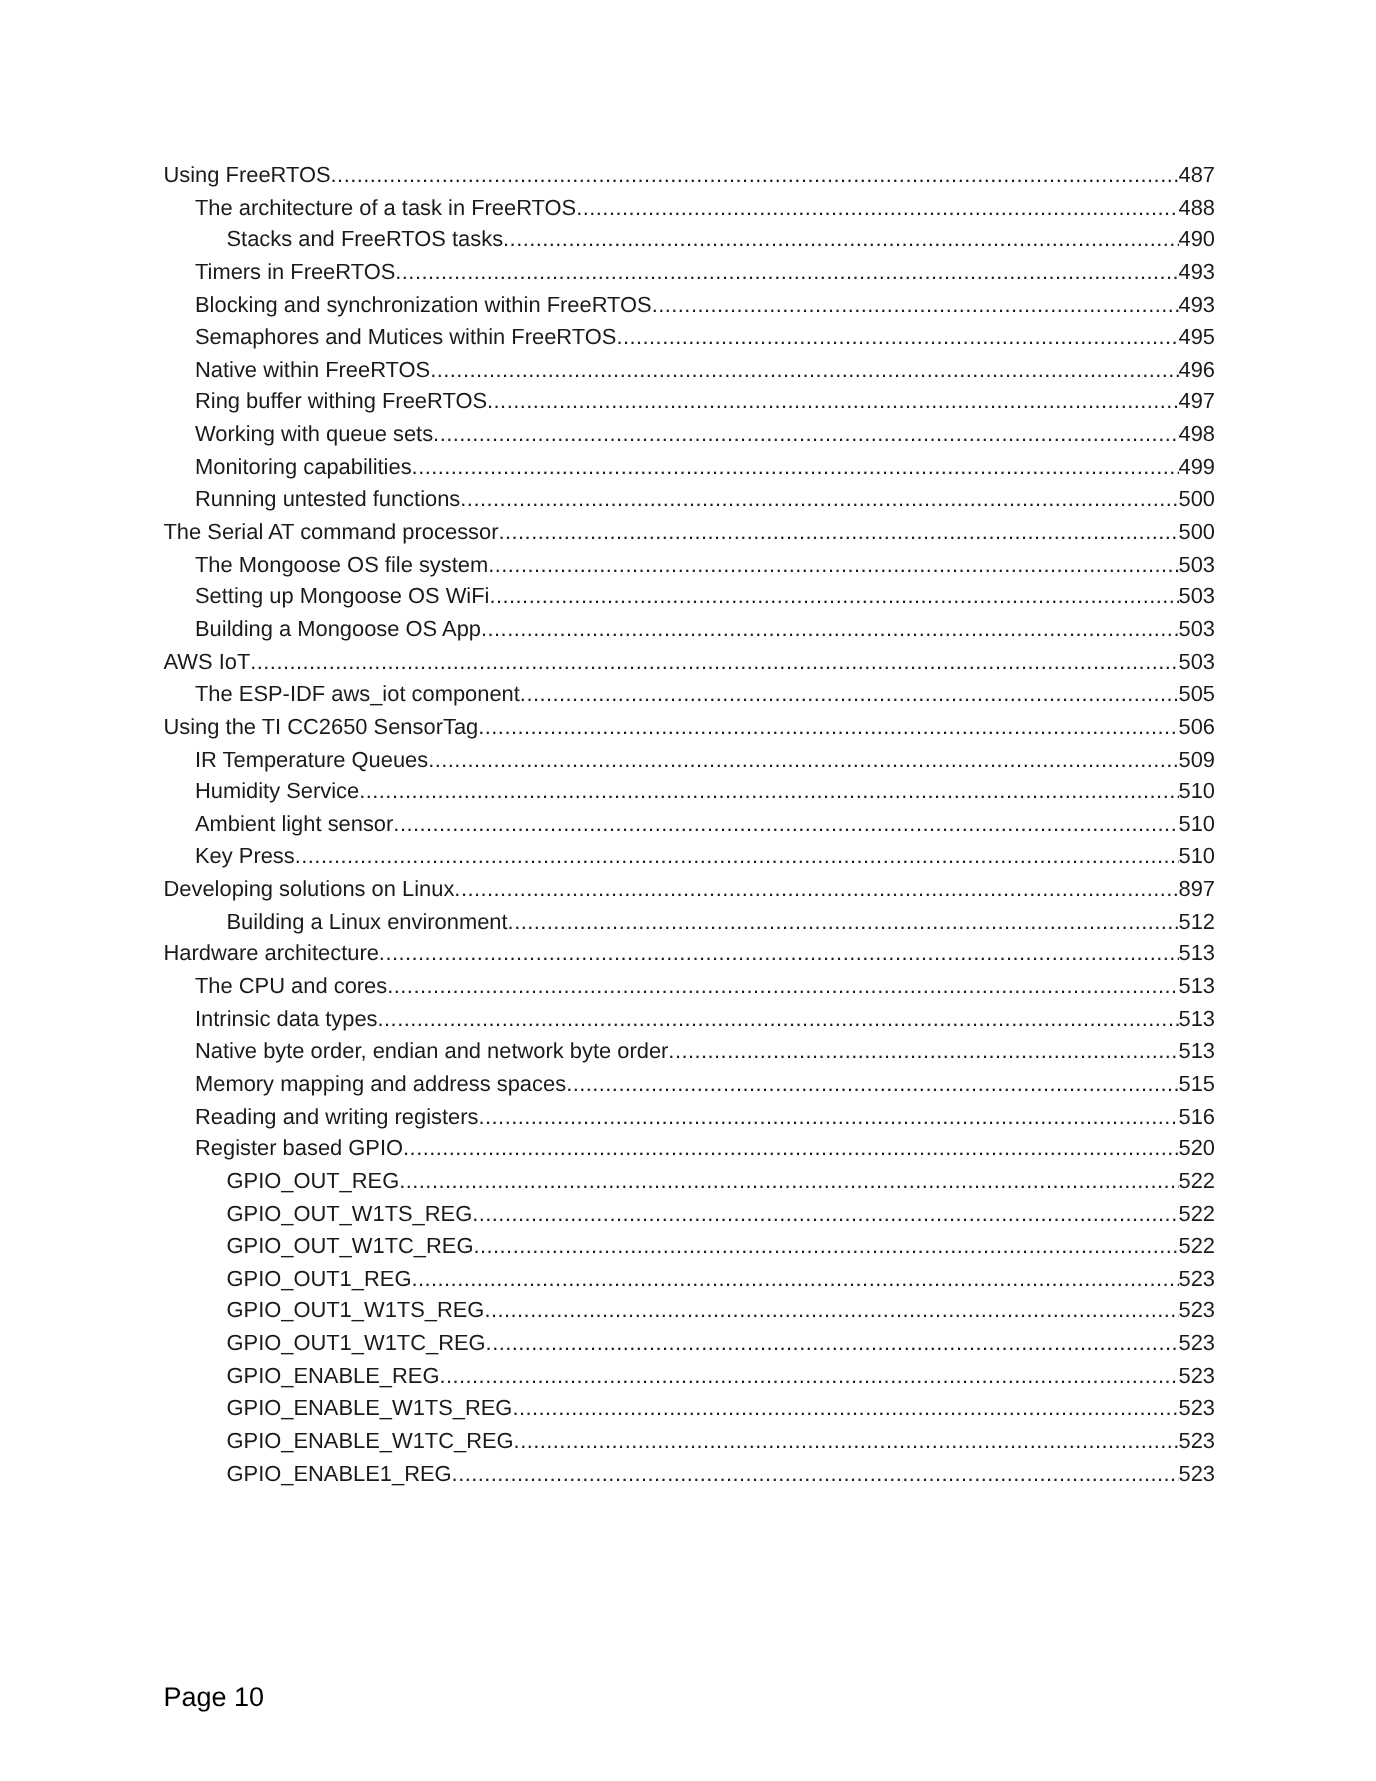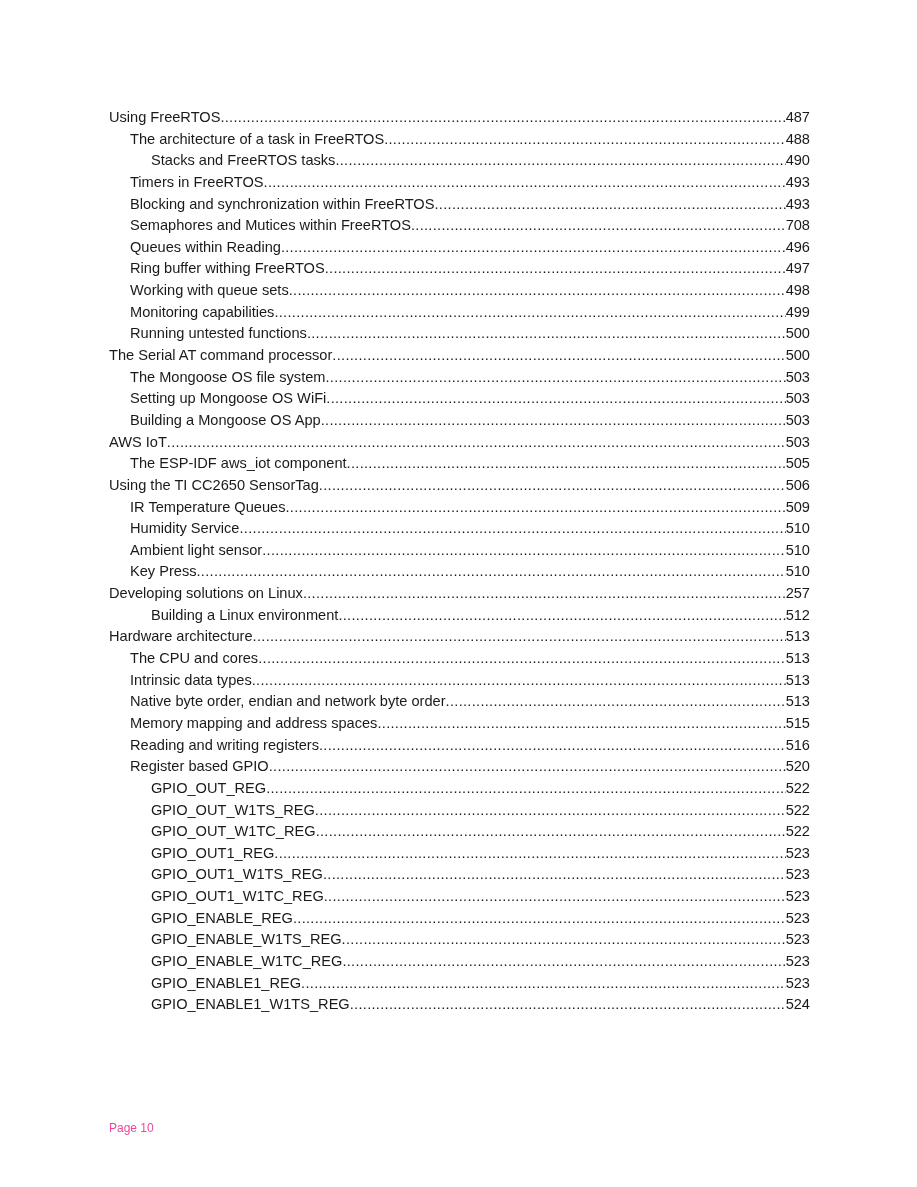--- a/index.html
+++ b/index.html
@@ -48,22 +48,22 @@
       content: "........................................................................................................................................................................................................................................................";
     }
     .toc-page {
       flex: 0 0 auto;
       text-align: right;
     }
     .footer {
       position: absolute;
       left: 109px;
       top: 1121px;
-      font-size: 12px;
-      color: #ec4899;
+      font-size: 18px;
+      color: #000000;
     }
   </style>
 </head>
 <body>
 
 <div class="toc" id="toc">
     <div class="toc-row level-0">
       <span class="toc-title">Using FreeRTOS</span>
       <span class="toc-dots"></span>
       <span class="toc-page">487</span>
@@ -84,24 +84,24 @@
       <span class="toc-page">493</span>
     </div>
     <div class="toc-row level-1">
       <span class="toc-title">Blocking and synchronization within FreeRTOS</span>
       <span class="toc-dots"></span>
       <span class="toc-page">493</span>
     </div>
     <div class="toc-row level-1">
       <span class="toc-title">Semaphores and Mutices within FreeRTOS</span>
       <span class="toc-dots"></span>
-      <span class="toc-page">708</span>
-    </div>
-    <div class="toc-row level-1">
-      <span class="toc-title">Queues within Reading</span>
+      <span class="toc-page">495</span>
+    </div>
+    <div class="toc-row level-1">
+      <span class="toc-title">Native within FreeRTOS</span>
       <span class="toc-dots"></span>
       <span class="toc-page">496</span>
     </div>
     <div class="toc-row level-1">
       <span class="toc-title">Ring buffer withing FreeRTOS</span>
       <span class="toc-dots"></span>
       <span class="toc-page">497</span>
     </div>
     <div class="toc-row level-1">
       <span class="toc-title">Working with queue sets</span>
@@ -169,21 +169,21 @@
       <span class="toc-page">510</span>
     </div>
     <div class="toc-row level-1">
       <span class="toc-title">Key Press</span>
       <span class="toc-dots"></span>
       <span class="toc-page">510</span>
     </div>
     <div class="toc-row level-0">
       <span class="toc-title">Developing solutions on Linux</span>
       <span class="toc-dots"></span>
-      <span class="toc-page">257</span>
+      <span class="toc-page">897</span>
     </div>
     <div class="toc-row level-2">
       <span class="toc-title">Building a Linux environment</span>
       <span class="toc-dots"></span>
       <span class="toc-page">512</span>
     </div>
     <div class="toc-row level-0">
       <span class="toc-title">Hardware architecture</span>
       <span class="toc-dots"></span>
       <span class="toc-page">513</span>
@@ -260,21 +260,16 @@
     </div>
     <div class="toc-row level-2">
       <span class="toc-title">GPIO_ENABLE_W1TC_REG</span>
       <span class="toc-dots"></span>
       <span class="toc-page">523</span>
     </div>
     <div class="toc-row level-2">
       <span class="toc-title">GPIO_ENABLE1_REG</span>
       <span class="toc-dots"></span>
       <span class="toc-page">523</span>
-    </div>
-    <div class="toc-row level-2">
-      <span class="toc-title">GPIO_ENABLE1_W1TS_REG</span>
-      <span class="toc-dots"></span>
-      <span class="toc-page">524</span>
     </div>
   </div>
 
 <div class="footer">Page 10</div>
 
 </body></html>

